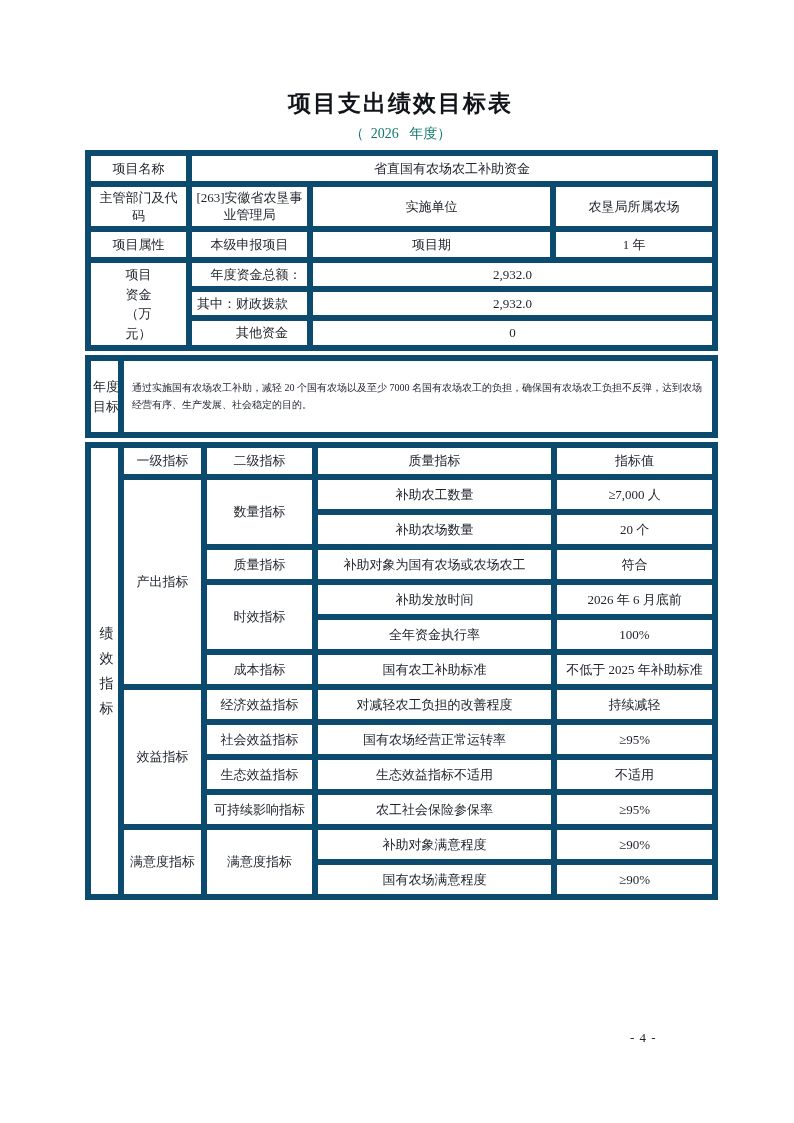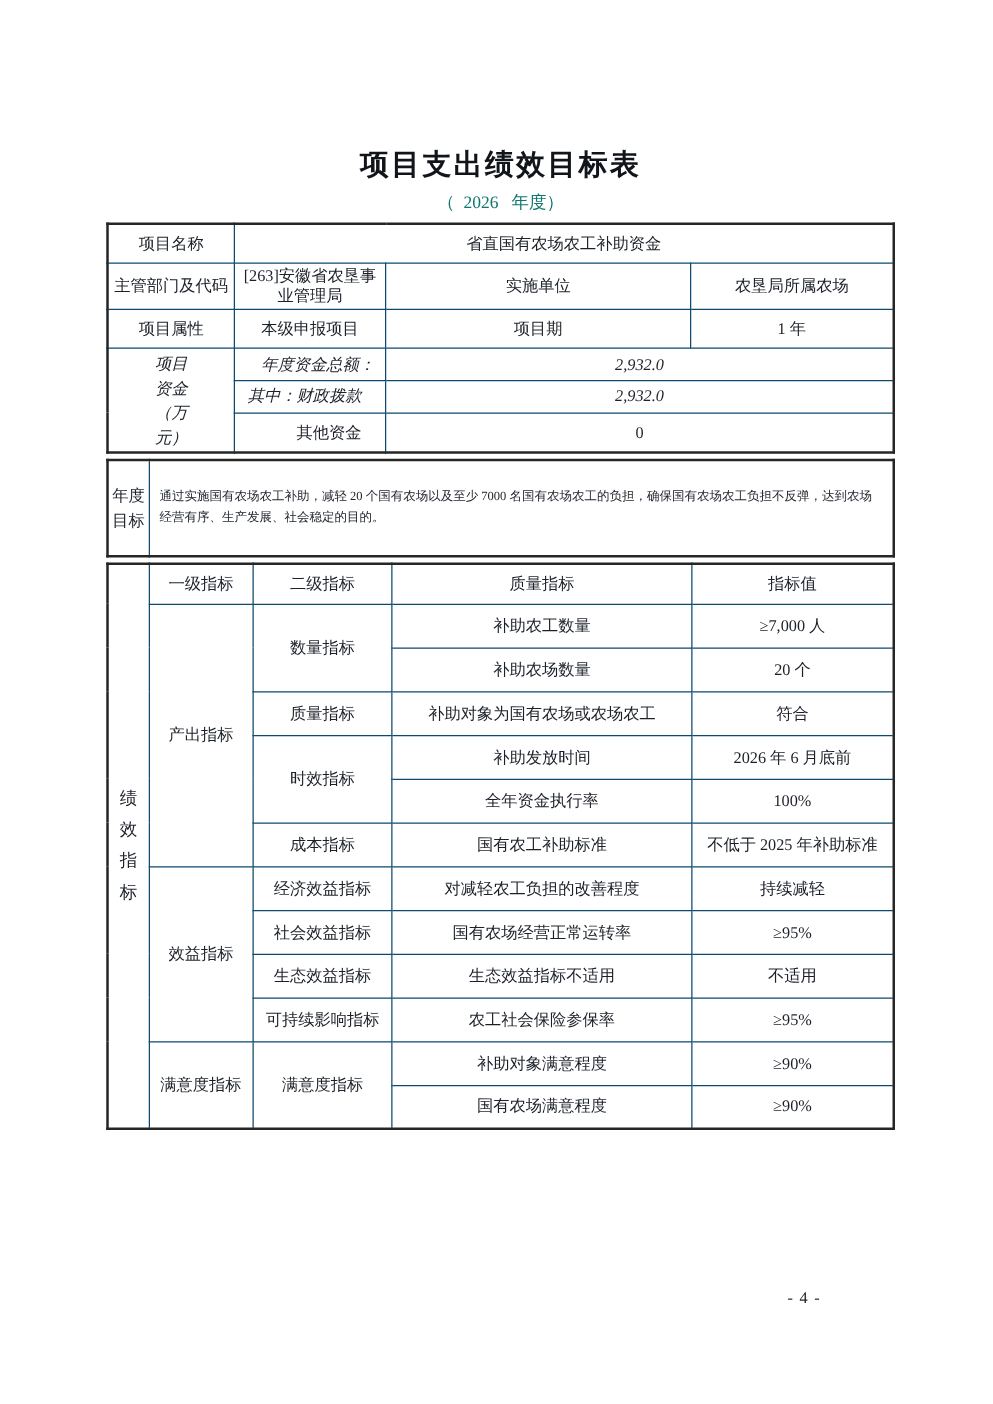--- a/index.html
+++ b/index.html
@@ -3,38 +3,38 @@
 <meta charset="utf-8">
 <style>
   * { margin:0; padding:0; box-sizing:border-box; }
   html,body { background:#ffffff; }
   body {
     width:794px; height:1123px;
     font-family:"Liberation Serif","DejaVu Serif",serif;
     color:#1c2129;
   }
   .page { position:relative; width:794px; height:1123px; background:#fff; overflow:hidden; }
-  .content { position:absolute; left:85px; top:116px; width:631px; }
+  .content { position:absolute; left:85px; top:88px; width:631px; }
 
   .doc-title {
     text-align:center; font-size:23px; font-weight:bold;
     letter-spacing:2px; color:#111418;
   }
   .doc-subtitle {
     text-align:center; font-size:14px; margin-top:6px; margin-bottom:7px;
     white-space:pre; color:#0f766e;
   }
 
   table {
     border-collapse:collapse; width:631px; table-layout:fixed;
     font-size:13px; color:#1c2129;
     border:2px solid #262626;
   }
   td {
-    border:1px solid #0c4a6e;
+    border:6px solid #0c4a6e;
     text-align:center; vertical-align:middle;
     padding:2px 3px; line-height:1.35;
     overflow:hidden;
   }
   .mt { margin-top:4px; }
 
   .align-left  { text-align:center;  padding-left:16px; }
   .align-right { text-align:right; padding-right:19px; }
 
   .vlabel-cell { padding:0 8px; }
@@ -43,21 +43,21 @@
     word-break:break-all; line-height:1.8; font-size:14px;
   }
   .wrap2 span {
     display:inline-block; width:28px;
     word-break:break-all; line-height:1.5;
   }
   .goal-text {
     text-align:left; padding:6px 8px; line-height:1.65; font-size:10px;
   }
 
-  .h30 { height:31px; } .h36 { height:36px;margin-top:36px; } .h33 { height:17px;font-style:italic; }
+  .h30 { height:31px; } .h36 { height:36px;margin-top:36px; } .h33 { height:17px; }
   .h28 { height:28px; } .h87 { height:77px; } .h32 { height:32px; }
   .h35 { height:35px; }
 
   .page-number {
     position:absolute; left:630px; top:1030px;
     font-size:13px; color:#1c2129; letter-spacing:1px;
   }
 </style>
 </head>
 <body>

